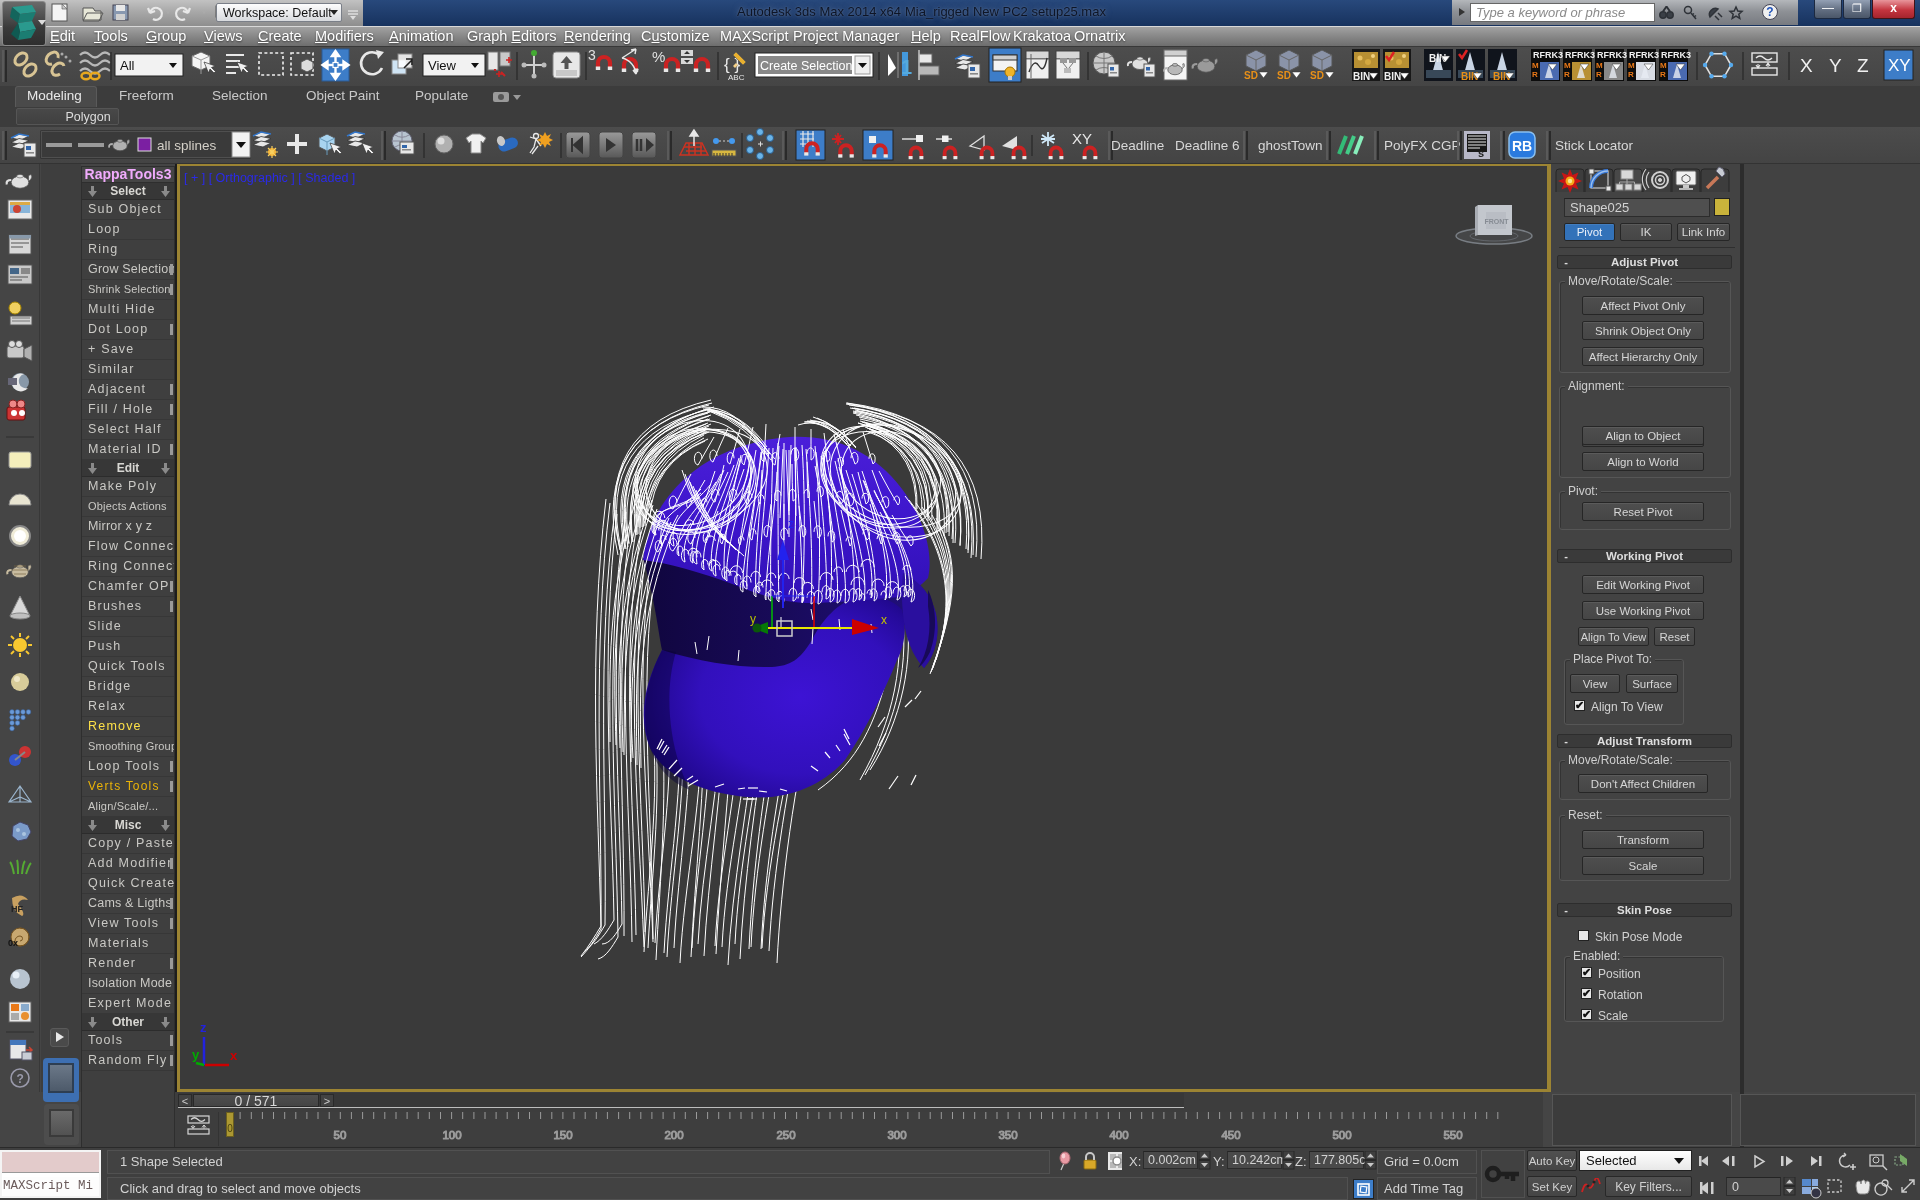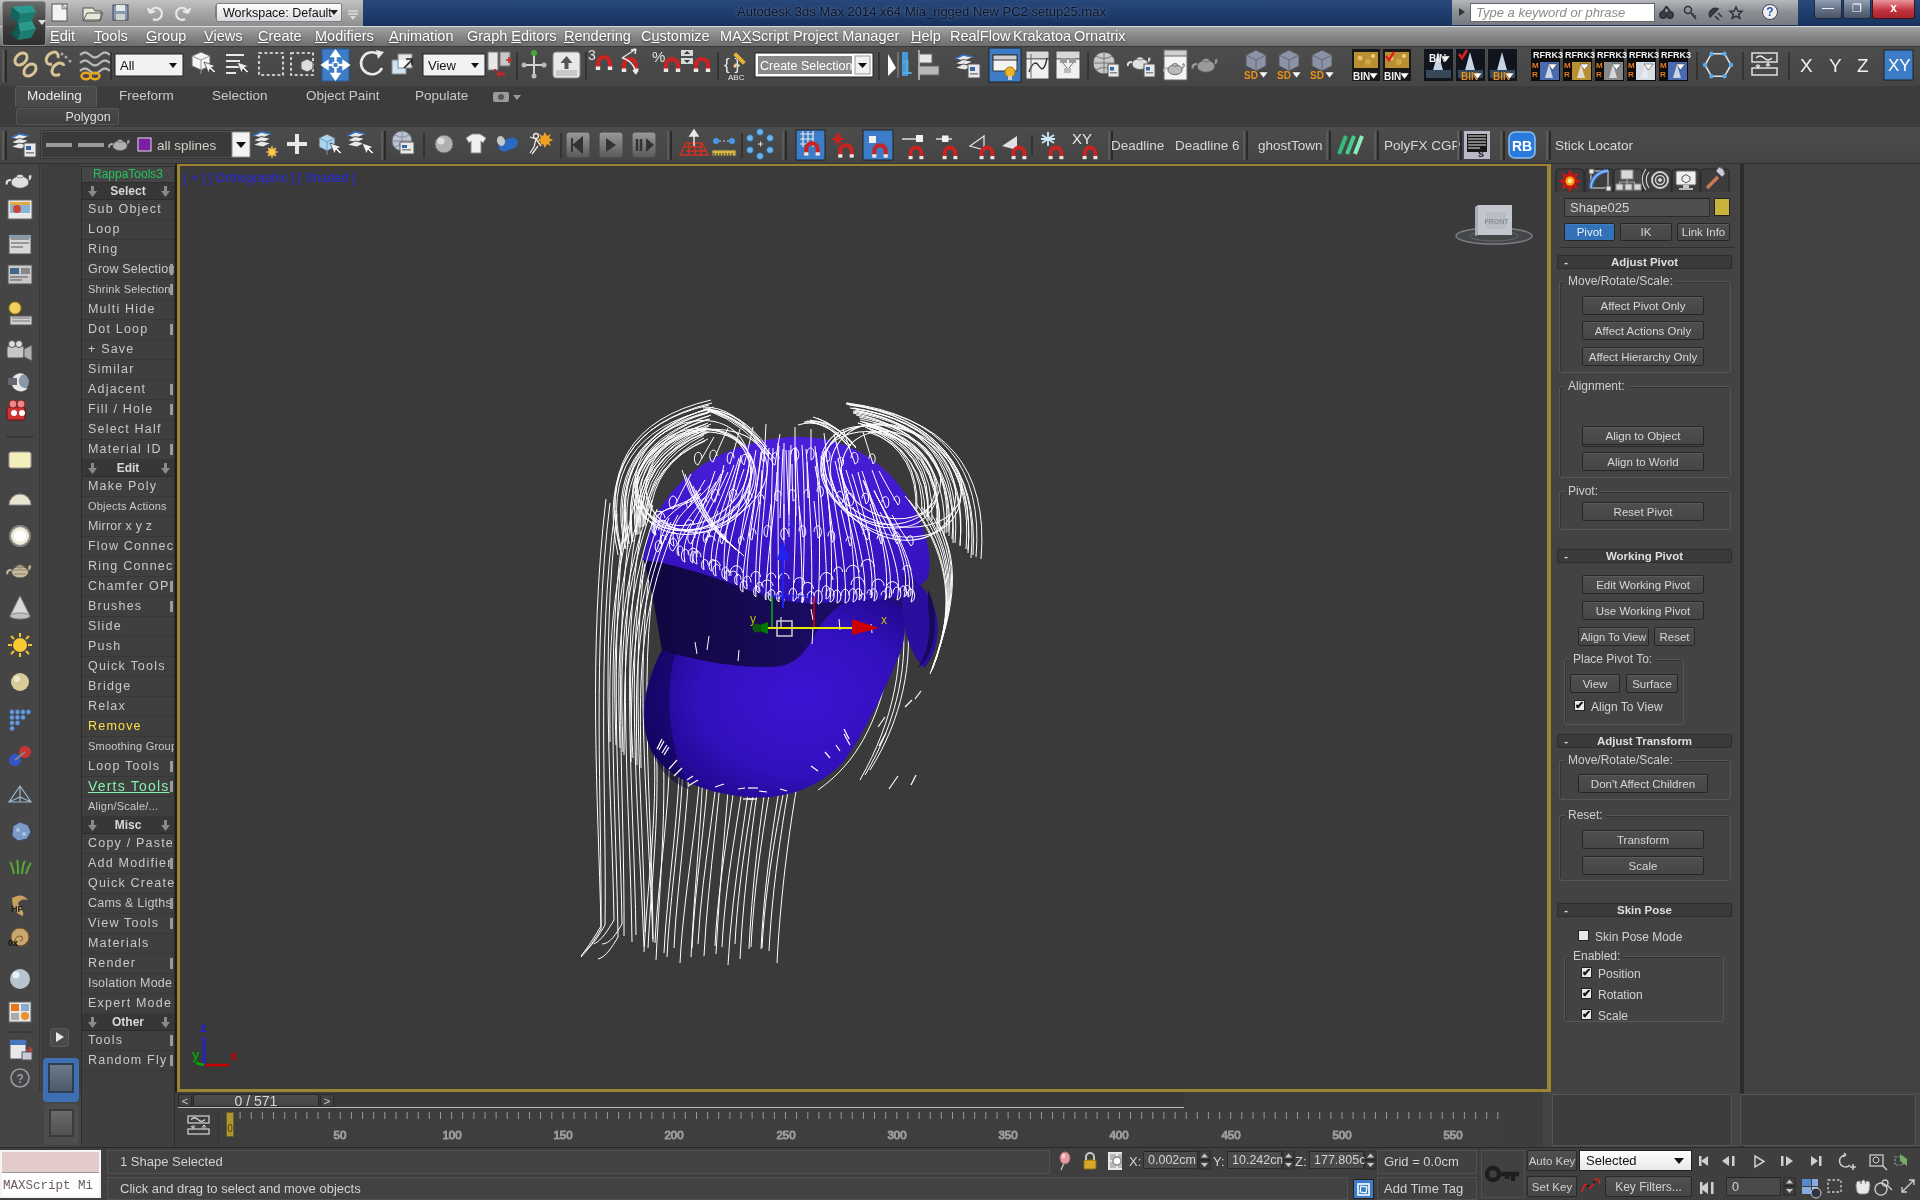--- a/index.html
+++ b/index.html
@@ -684,21 +684,21 @@
       <circle cx="25" cy="1016" r="4" fill="#e89030"></circle>
 <line x1="6" y1="1032" x2="34" y2="1032" stroke="#2e2e2e"></line>
 <rect x="10" y="1040" width="16" height="19" fill="#e8e8e8" stroke="#556"></rect>
       <rect x="10" y="1040" width="16" height="5" fill="#4477bb"></rect>
       <path d="M26,1050 h6 m-3,-3 l3,3 l-3,3" stroke="#cc4433" stroke-width="1.5" fill="none"></path>
       <rect x="22" y="1052" width="10" height="8" fill="#c8ccd4" stroke="#556"></rect>
 <circle cx="20" cy="1078" r="9" fill="none" stroke="#99a" stroke-width="1.6"></circle>
       <text x="16.5" y="1083" font-size="12" font-weight="bold" fill="#99a">?</text>
 </svg>
   <div class="abs" id="rappa">
-    <div class="abs" style="left:0px;top:0px;width:92px;height:16px;background:#454545;border-bottom:1px solid #2e2e2e;color:#22c55e;font-weight:normal;font-size:12px;text-align:center;line-height:15px;">RappaTools3</div>
+    <div class="abs" style="left:0px;top:0px;width:92px;height:16px;background:#454545;border-bottom:1px solid #2e2e2e;color:#f0abfc;font-weight:bold;font-size:14px;text-align:center;line-height:15px;">RappaTools3</div>
     <div class="abs" style="left:0px;top:16px;width:92px;height:17px;background:#373737;border-bottom:1px solid #2c2c2c;">
         <div style="position:absolute;width:100%;text-align:center;color:#d8d7d3;font-weight:bold;font-size:12px;line-height:16px;">Select</div>
         <svg width="9" height="11" style="position:absolute;left:6px;top:3px;">
           <path d="M3,0 h3 v5 h3 l-4.5,6 l-4.5,-6 h3 Z" fill="#8a8a8a"></path>
         </svg>
         <svg width="9" height="11" style="position:absolute;left:79px;top:3px;">
           <path d="M3,0 h3 v5 h3 l-4.5,6 l-4.5,-6 h3 Z" fill="#8a8a8a"></path>
         </svg>
       </div>
     <div class="abs" style="left:0px;top:33px;width:92px;height:20px;background:#3f3f3f;border-bottom:1px solid #373737;color:#cac9c5;font-size:12.5px;letter-spacing:1.2px;line-height:19px;padding-left:6px;white-space:nowrap;overflow:hidden;">Sub Object</div>
@@ -731,21 +731,21 @@
     <div class="abs" style="left:0px;top:410px;width:92px;height:20px;background:#3f3f3f;border-bottom:1px solid #373737;color:#cac9c5;font-size:12.5px;letter-spacing:1.2px;line-height:19px;padding-left:6px;white-space:nowrap;overflow:hidden;">Chamfer OP<div style="position:absolute;right:1px;top:4px;width:3px;height:11px;background:#9a9a9a;"></div></div>
     <div class="abs" style="left:0px;top:430px;width:92px;height:20px;background:#3f3f3f;border-bottom:1px solid #373737;color:#cac9c5;font-size:12.5px;letter-spacing:1.2px;line-height:19px;padding-left:6px;white-space:nowrap;overflow:hidden;">Brushes<div style="position:absolute;right:1px;top:4px;width:3px;height:11px;background:#9a9a9a;"></div></div>
     <div class="abs" style="left:0px;top:450px;width:92px;height:20px;background:#3f3f3f;border-bottom:1px solid #373737;color:#cac9c5;font-size:12.5px;letter-spacing:1.2px;line-height:19px;padding-left:6px;white-space:nowrap;overflow:hidden;">Slide</div>
     <div class="abs" style="left:0px;top:470px;width:92px;height:20px;background:#3f3f3f;border-bottom:1px solid #373737;color:#cac9c5;font-size:12.5px;letter-spacing:1.2px;line-height:19px;padding-left:6px;white-space:nowrap;overflow:hidden;">Push</div>
     <div class="abs" style="left:0px;top:490px;width:92px;height:20px;background:#3f3f3f;border-bottom:1px solid #373737;color:#cac9c5;font-size:12.5px;letter-spacing:1.2px;line-height:19px;padding-left:6px;white-space:nowrap;overflow:hidden;">Quick Tools</div>
     <div class="abs" style="left:0px;top:510px;width:92px;height:20px;background:#3f3f3f;border-bottom:1px solid #373737;color:#cac9c5;font-size:12.5px;letter-spacing:1.2px;line-height:19px;padding-left:6px;white-space:nowrap;overflow:hidden;">Bridge</div>
     <div class="abs" style="left:0px;top:530px;width:92px;height:20px;background:#3f3f3f;border-bottom:1px solid #373737;color:#cac9c5;font-size:12.5px;letter-spacing:1.2px;line-height:19px;padding-left:6px;white-space:nowrap;overflow:hidden;">Relax</div>
     <div class="abs" style="left:0px;top:550px;width:92px;height:20px;background:#3f3f3f;border-bottom:1px solid #373737;color:#fde047;font-size:12.5px;letter-spacing:1.2px;line-height:19px;padding-left:6px;white-space:nowrap;overflow:hidden;">Remove</div>
     <div class="abs" style="left:0px;top:570px;width:92px;height:20px;background:#3f3f3f;border-bottom:1px solid #373737;color:#cac9c5;font-size:11px;letter-spacing:0.2px;line-height:19px;padding-left:6px;white-space:nowrap;overflow:hidden;">Smoothing Groups</div>
     <div class="abs" style="left:0px;top:590px;width:92px;height:20px;background:#3f3f3f;border-bottom:1px solid #373737;color:#cac9c5;font-size:12.5px;letter-spacing:1.2px;line-height:19px;padding-left:6px;white-space:nowrap;overflow:hidden;">Loop Tools<div style="position:absolute;right:1px;top:4px;width:3px;height:11px;background:#9a9a9a;"></div></div>
-    <div class="abs" style="left:0px;top:610px;width:92px;height:20px;background:#3f3f3f;border-bottom:1px solid #373737;color:#86efac;font-size:14px;letter-spacing:1.2px;line-height:19px;padding-left:6px;white-space:nowrap;overflow:hidden;text-decoration:underline;">Verts Tools<div style="position:absolute;right:1px;top:4px;width:3px;height:11px;background:#9a9a9a;"></div></div>
+    <div class="abs" style="left:0px;top:610px;width:92px;height:20px;background:#3f3f3f;border-bottom:1px solid #373737;color:#eab308;font-size:12px;letter-spacing:1.2px;line-height:19px;padding-left:6px;white-space:nowrap;overflow:hidden;">Verts Tools<div style="position:absolute;right:1px;top:4px;width:3px;height:11px;background:#9a9a9a;"></div></div>
     <div class="abs" style="left:0px;top:630px;width:92px;height:20px;background:#3f3f3f;border-bottom:1px solid #373737;color:#cac9c5;font-size:11px;letter-spacing:0.2px;line-height:19px;padding-left:6px;white-space:nowrap;overflow:hidden;">Align/Scale/...</div>
     <div class="abs" style="left:0px;top:650px;width:92px;height:17px;background:#373737;border-bottom:1px solid #2c2c2c;">
         <div style="position:absolute;width:100%;text-align:center;color:#d8d7d3;font-weight:bold;font-size:12px;line-height:16px;">Misc</div>
         <svg width="9" height="11" style="position:absolute;left:6px;top:3px;">
           <path d="M3,0 h3 v5 h3 l-4.5,6 l-4.5,-6 h3 Z" fill="#8a8a8a"></path>
         </svg>
         <svg width="9" height="11" style="position:absolute;left:79px;top:3px;">
           <path d="M3,0 h3 v5 h3 l-4.5,6 l-4.5,-6 h3 Z" fill="#8a8a8a"></path>
         </svg>
       </div>
@@ -1204,21 +1204,21 @@
     <div class="abs" style="left:163px;top:34px;width:16px;height:18px;background:#c9b33b;border:1px solid #222;"></div>
     <div class="btn" style="left:13px;top:59px;width:51px;height:18px;line-height:17px;background:#3372b9;color:#e8eef8;">Pivot</div>
     <div class="btn" style="left:69px;top:59px;width:52px;height:18px;line-height:17px;">IK</div>
     <div class="btn" style="left:126px;top:59px;width:53px;height:18px;line-height:17px;">Link Info</div>
     <div class="abs" style="left:8px;top:83px;width:176px;height:1px;background:#2f2f2f;"></div>
 
     <div class="roll" style="top:91px;">Adjust Pivot<span class="rollminus">-</span></div>
     <div class="grp" style="left:8px;top:117px;width:172px;height:92px;"></div>
     <div class="grplabel" style="left:14px;top:110px;">Move/Rotate/Scale:</div>
     <div class="btn" style="left:31px;top:132px;width:122px;height:19px;line-height:18px;">Affect Pivot Only</div>
-    <div class="btn" style="left:31px;top:157px;width:122px;height:19px;line-height:18px;">Affect Actions Only</div>
+    <div class="btn" style="left:31px;top:157px;width:122px;height:19px;line-height:18px;">Shrink Object Only</div>
     <div class="btn" style="left:31px;top:183px;width:122px;height:19px;line-height:18px;">Affect Hierarchy Only</div>
     <div class="grp" style="left:8px;top:222px;width:172px;height:92px;"></div>
     <div class="grplabel" style="left:14px;top:215px;">Alignment:</div>
     <div class="btn" style="left:31px;top:236px;width:122px;height:19px;line-height:18px;margin-top:28px;">Center to Object</div>
     <div class="btn" style="left:31px;top:262px;width:122px;height:19px;line-height:18px;">Align to Object</div>
     <div class="btn" style="left:31px;top:288px;width:122px;height:19px;line-height:18px;">Align to World</div>
     <div class="grp" style="left:8px;top:327px;width:172px;height:39px;"></div>
     <div class="grplabel" style="left:14px;top:320px;">Pivot:</div>
     <div class="btn" style="left:31px;top:338px;width:122px;height:19px;line-height:18px;">Reset Pivot</div>
 

